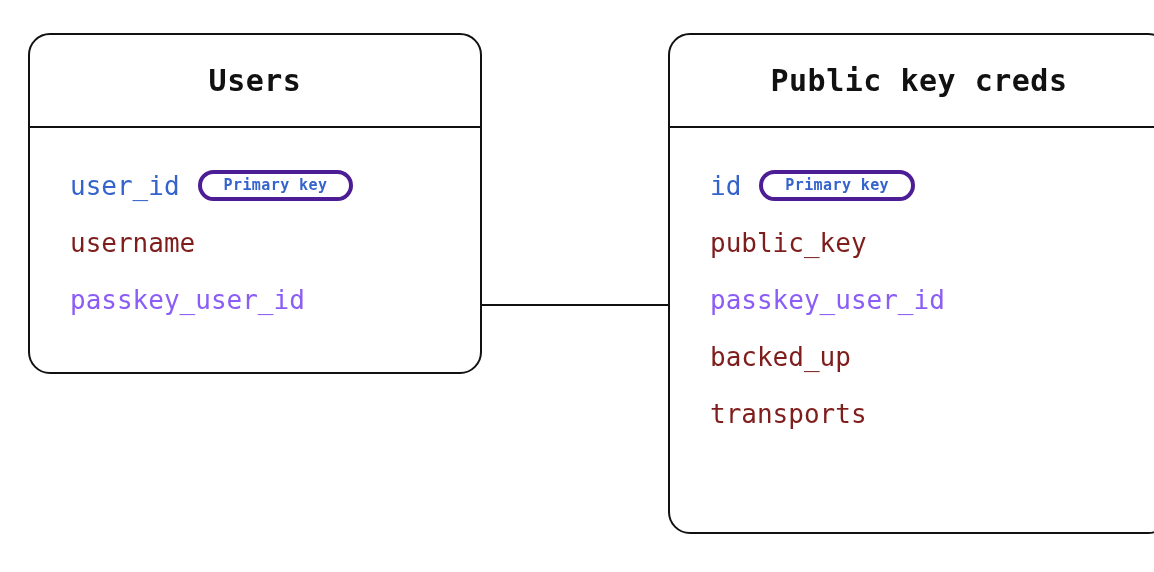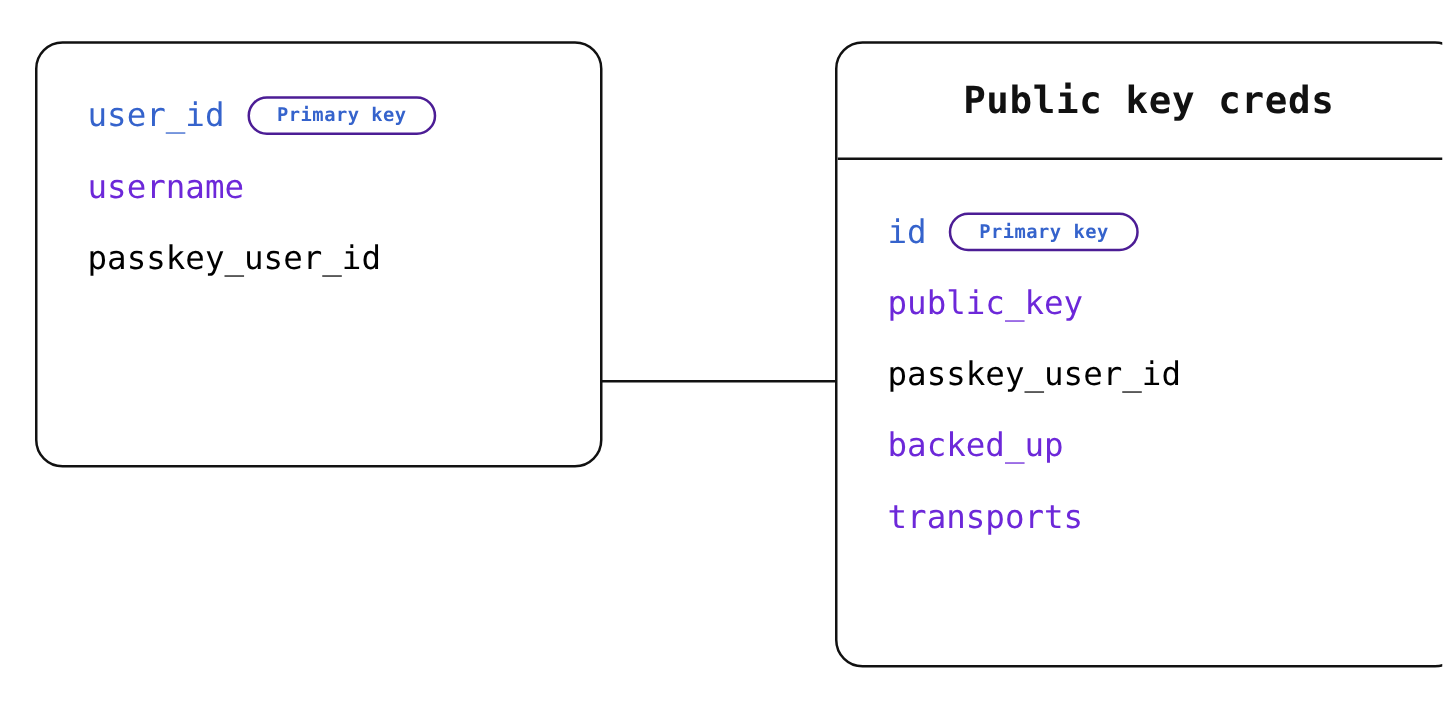--- a/index.html
+++ b/index.html
@@ -82,53 +82,56 @@
     box-sizing: border-box;
     height: 57px;
     display: flex;
     align-items: center;
     padding-left: 40px;
   }
   .field-name {
     font-family: "DejaVu Sans Mono", "Liberation Mono", monospace;
     font-size: 26px;
     line-height: 1;
-    color: #6d28d9;
+    color: #7f1d1d;
     white-space: nowrap;
   }
   .field-name.pk { color: #3563cc; text-align: right; }
-  .field-name.fk { color: #000000; }
+  .field-name.fk { color: #8b5cf6; }
 
   .field-badge {
     box-sizing: border-box;
     margin-left: 18px;
     padding: 0 22px;
     height: 31px;
     display: inline-flex;
     align-items: center;
     justify-content: center;
-    border: 2px solid #4c1d95;
+    border: 4px solid #4c1d95;
     border-radius: 999px;
     color: #3563cc;
     font-family: "DejaVu Sans Mono", "Liberation Mono", monospace;
     font-size: 15px;
     font-weight: bold;
     letter-spacing: 0.4px;
     white-space: nowrap;
     line-height: 1;
   }
 </style>
 </head>
 <body>
 
 <div id="canvas">
 
   <div class="connector" id="rel-users-pkcreds"></div>
 
   <div class="entity" id="entity-users">
+    <div class="entity-header">
+      <div class="entity-title">Users</div>
+    </div>
     <div class="entity-fields">
 
       <div class="field-row">
         <span class="field-name pk">user_id</span>
         <span class="field-badge">Primary key</span>
       </div>
 
       <div class="field-row">
         <span class="field-name">username</span>
       </div>

